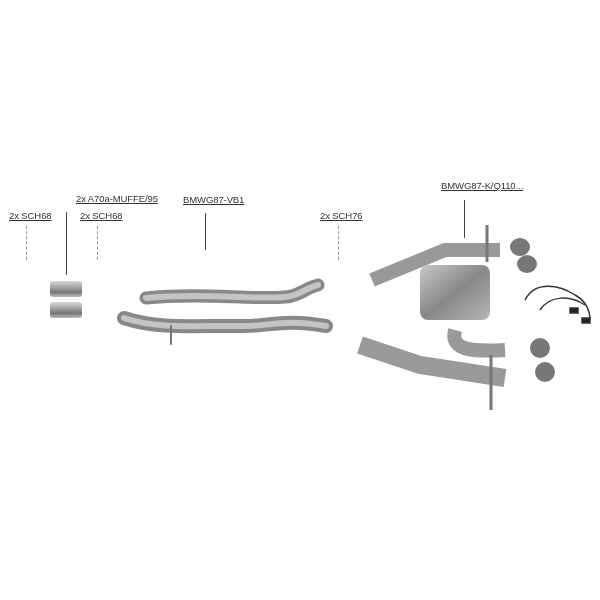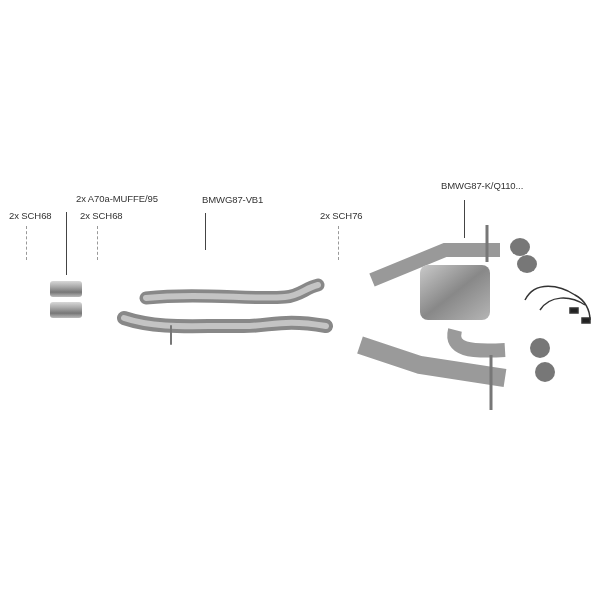--- a/index.html
+++ b/index.html
@@ -1,28 +1,28 @@
 <!DOCTYPE html>
 <html><head>
 <meta charset="utf-8">
 <style>
   html,body{margin:0;padding:0;background:#fff;}
   body{width:600px;height:600px;position:relative;overflow:hidden;font-family:"Liberation Sans",sans-serif;}
-  .lbl{position:absolute;font-size:9.5px;color:#333;white-space:nowrap;letter-spacing:-0.1px;}
+  .lbl{position:absolute;font-size:9.5px;color:#333;white-space:nowrap;letter-spacing:-0.1px;text-decoration:underline;}
   .solid{position:absolute;width:1px;background:#444;}
   .dash{position:absolute;width:0;border-left:1px dashed #999;}
   svg{position:absolute;left:0;top:0;}
 </style>
 </head>
 <body>
 
 <div class="lbl" style="left:32px;top:193px;margin-left:44px;">2x  A70a-MUFFE/95</div>
 <div class="lbl" style="left:9px;top:210px;">2x SCH68</div>
 <div class="lbl" style="left:80px;top:210px;">2x SCH68</div>
-<div class="lbl" style="left:183px;top:194px;margin-left:19px;">BMWG87-VB1</div>
+<div class="lbl" style="left:183px;top:194px;">BMWG87-VB1</div>
 <div class="lbl" style="left:320px;top:210px;text-align:center;">2x SCH76</div>
 <div class="lbl" style="left:441px;top:180px;">BMWG87-K/Q110...</div>
 
 <div class="dash" style="left:26px;top:226px;height:34px;"></div>
 <div class="solid" style="left:66px;top:212px;height:63px;"></div>
 <div class="dash" style="left:97px;top:226px;height:34px;"></div>
 <div class="solid" style="left:205px;top:213px;height:37px;"></div>
 <div class="dash" style="left:338px;top:226px;height:34px;"></div>
 <div class="solid" style="left:464px;top:200px;height:38px;"></div>
 

